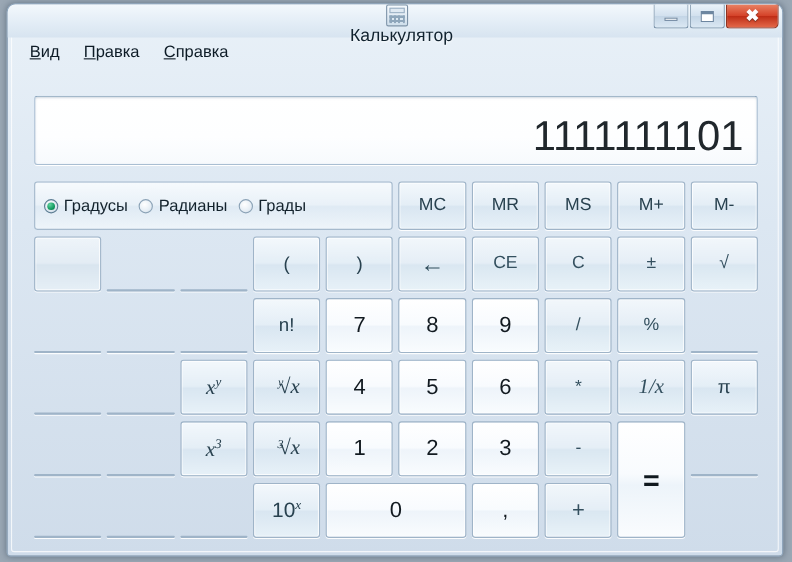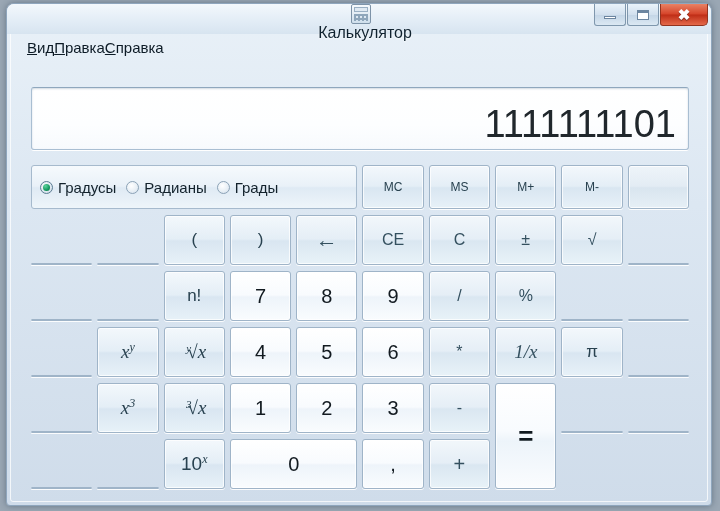--- a/index.html
+++ b/index.html
@@ -125,20 +125,21 @@
     text-shadow: 0 1px 1px rgba(0,0,0,.45);
   }
 
   
   #menubar {
     position: relative;
     height: 26px;
     display: flex;
     align-items: center;
     padding-left: 20px;
+    gap: 22px;
   }
   .menu-item {
     font-size: 15px;
     color: #0d1b26;
     cursor: default;
     white-space: nowrap;
   }
   .menu-item .acc { text-decoration: underline; }
 
   
@@ -220,21 +221,21 @@
   .btn.blank { background: linear-gradient(180deg,#eef4f9 0%, #e3ecf4 48%, #d9e5ef 52%, #e6eff6 100%); }
   .btn.equals {
     grid-row: span 2;
     font-size: 26px;
     font-weight: bold;
     background: linear-gradient(180deg,#ffffff 0%, #f8fbfe 45%, #edf4fa 55%, #fafcfe 100%);
     color: #10191f;
   }
   .btn.zero { grid-column: span 2; }
 
-  .mem { font-size: 12px; color: #22333f; }
+  .mem { font-size: 16px; color: #22333f; }
 
   
   .mi { font-family: "Liberation Serif", serif; font-style: italic; font-size: 19px; }
   .sup { font-size: 12px; vertical-align: super; font-family: "Liberation Serif", serif; font-style: italic; }
   .sup-up { font-size: 12px; vertical-align: super; }
   .rad { font-family: "Liberation Serif", serif; font-size: 19px; }
   .root-idx { font-size: 11px; font-family: "Liberation Serif", serif; font-style: italic; position: relative; top: -6px; left: 4px; }
 
   
   #modebar {
@@ -325,20 +326,21 @@
         <div class="radio-opt">
           <span class="radio-dot"></span>
           <span>Радианы</span>
         </div>
         <div class="radio-opt">
           <span class="radio-dot"></span>
           <span>Грады</span>
         </div>
       </div>
       <div class="btn fn mem">MC</div>
+      <div class="btn fn mem">MR</div>
       <div class="btn fn mem">MS</div>
       <div class="btn fn mem">M+</div>
       <div class="btn fn mem">M-</div>
 
       <div class="btn blank"></div>
       <div class="btn fn small">Inv</div>
       <div class="btn fn small">ln</div>
       <div class="btn fn">(</div>
       <div class="btn fn">)</div>
       <div class="btn op" style="font-size:22px;">←</div>

